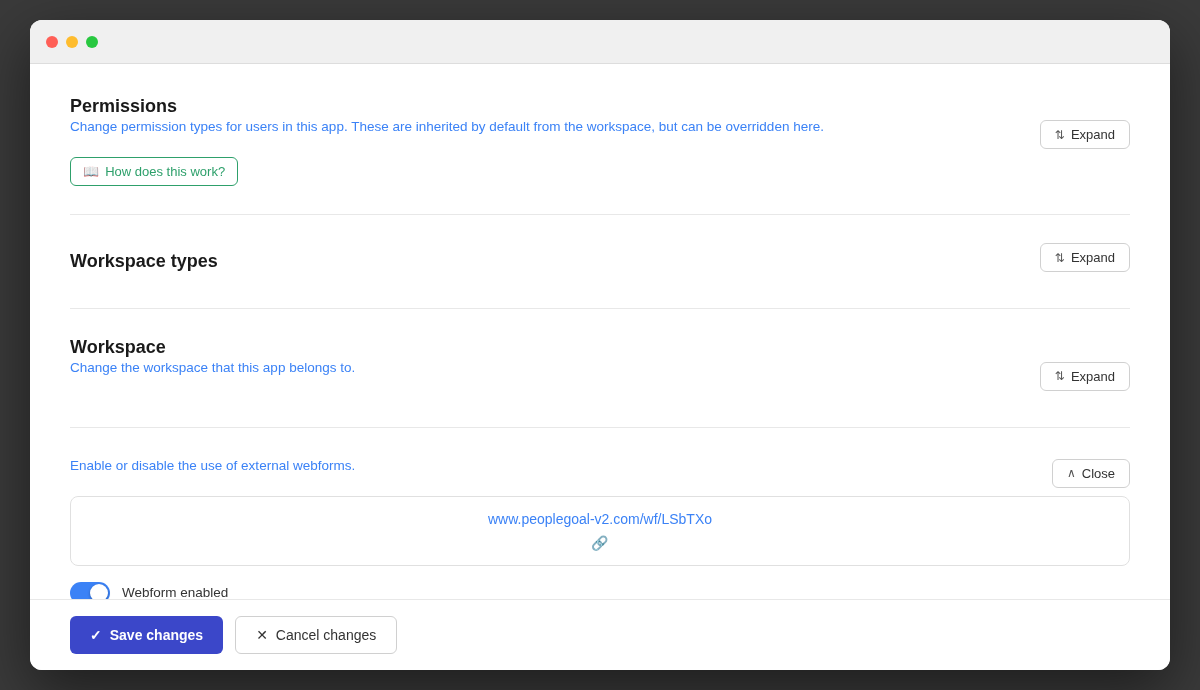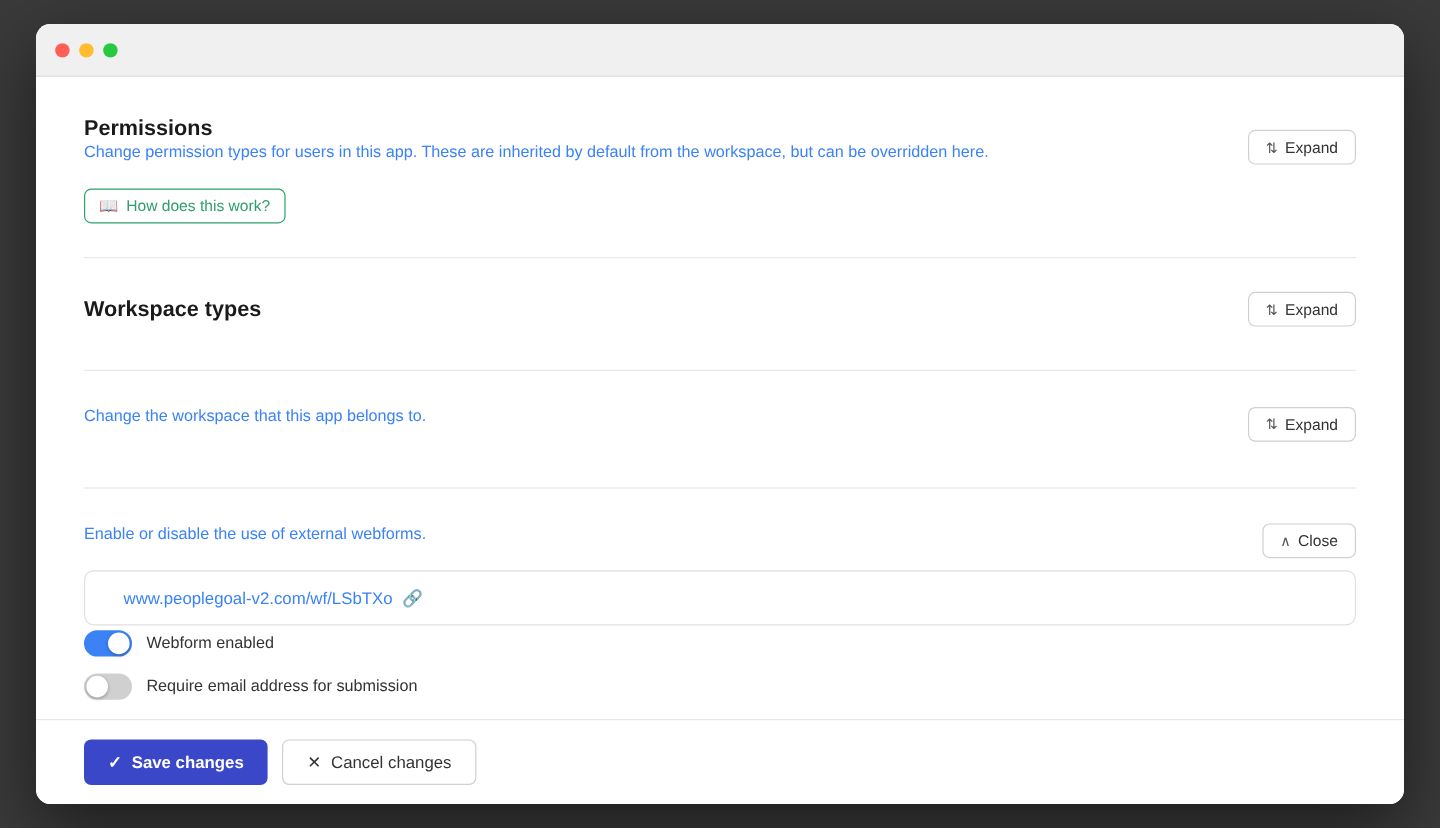--- a/index.html
+++ b/index.html
@@ -64,21 +64,21 @@
     }
 
     .section:last-child {
       border-bottom: none;
       margin-bottom: 0;
     }
 
     .section-header {
       display: flex;
       justify-content: space-between;
-      align-items: center;
+      align-items: flex-end;
       margin-bottom: 8px;
       gap: 20px;
     }
 
     .section-title {
       font-size: 18px;
       font-weight: 700;
       color: #1a1a1a;
     }
 
@@ -117,25 +117,26 @@
       border-radius: 6px;
       color: #2ea06b;
       font-size: 13px;
       cursor: pointer;
       text-decoration: none;
     }
 
     .webform-url-box {
       border: 1px solid #e0e0e0;
       border-radius: 8px;
-      padding: 14px 32px;
-      margin-bottom: 4px;
+      padding: 14px 0;
+      margin-bottom: 16px;
       display: flex;
       align-items: center;
       gap: 8px;
+      flex-direction: column;
     }
 
     .webform-url {
       color: #3b82f6;
       font-size: 14px;
       font-weight: 500;
       text-decoration: none;
     }
 
     .clip-icon {
@@ -281,20 +282,21 @@
         <button class="expand-btn">
           <span class="expand-icon">⇅</span>
           <span>Expand</span>
         </button>
       </div>
     </div>
 
     <div class="section">
       <div class="section-header">
         <div>
+          <div class="section-title">Workspace</div>
           <div class="section-desc">Change the workspace that this app belongs to.</div>
         </div>
         <button class="expand-btn">
           <span class="expand-icon">⇅</span>
           <span>Expand</span>
         </button>
       </div>
     </div>
 
     <div class="section">

